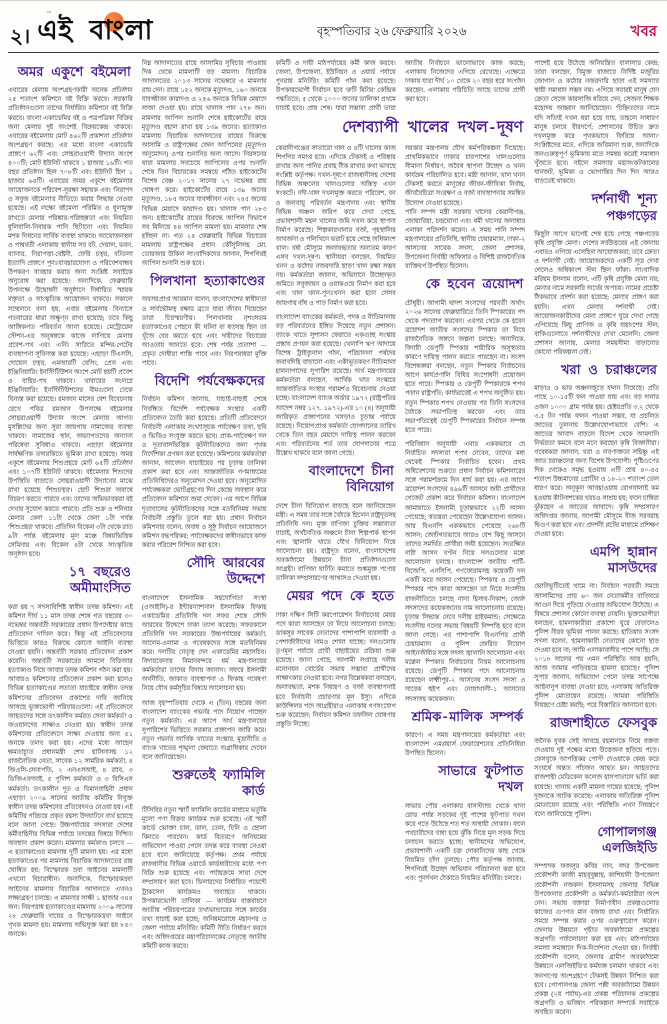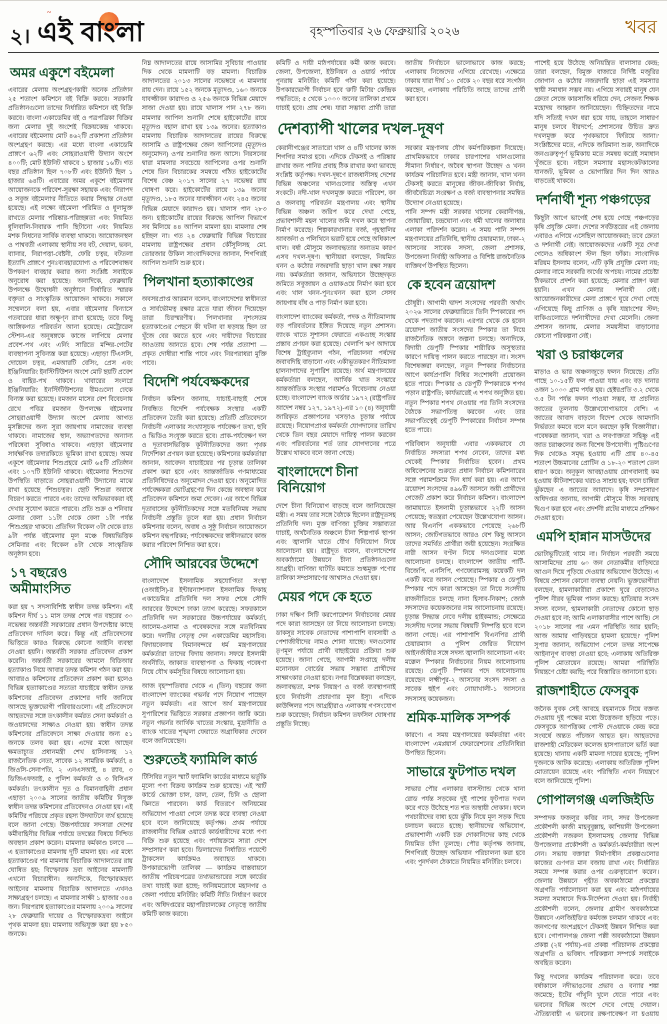--- a/index.html
+++ b/index.html
@@ -23,36 +23,36 @@
     position:absolute;left:58%;top:-1px;width:20px;height:20px;border-radius:50%;
     background:radial-gradient(circle at 35% 35%, #f58634, #e8481c);
     opacity:.92;z-index:0;
   }
   .logo-script{
     position:absolute;left:10px;top:-4px;font-size:7px;color:#c92a12;
     font-weight:700;z-index:2;letter-spacing:.5px;
   }
   .logo-text{
     position:relative;z-index:1;font-size:27px;font-weight:800;color:#0d0d0d;
-    font-family:Liberation Sans, sans-serif;letter-spacing:.5px;
+    font-family:Liberation Mono, monospace;letter-spacing:.5px;
   }
   .mast-date{font-size:11.5px;font-weight:400;color:#222;padding-bottom:4px;}
-  .mast-section{font-size:18px;font-weight:400;color:#a16207;padding-bottom:2px;
+  .mast-section{font-size:15px;font-weight:700;color:#be185d;padding-bottom:2px;
     font-family:"Liberation Sans","DejaVu Sans",sans-serif;}
   
   .page-body{display:flex;gap:9px;padding-top:5px;height:958px;overflow:hidden;}
   .col{flex:1 1 0;min-width:0;overflow:hidden;}
   .col-pair{flex:2 1 0;min-width:0;display:flex;flex-direction:column;overflow:hidden;}
   .pair-row{display:flex;gap:9px;flex:1;overflow:hidden;}
   .pair-row .col{flex:1 1 0;}
   .two-col{column-count:2;column-gap:9px;}
   .headline{
-    font-size:13px;font-weight:800;text-align:left;color:#14532d;
+    font-size:13px;font-weight:800;text-align:right;color:#4c1d95;
     margin:7px 2px 4px 2px;line-height:1.25;
-    font-family:Liberation Serif, serif;
+    font-family:Liberation Mono, monospace;
   }
   .headline.spanning{font-size:15.5px;margin:6px 2px 5px 2px;}
   .body-text{
     font-size:6.4px;line-height:1.42;text-align:justify;color:#333;
     margin:0 0 5px 0;word-break:break-word;hyphens:auto;
   }
   .two-col .body-text{margin:0;}
 </style>
 </head>
 <body>

